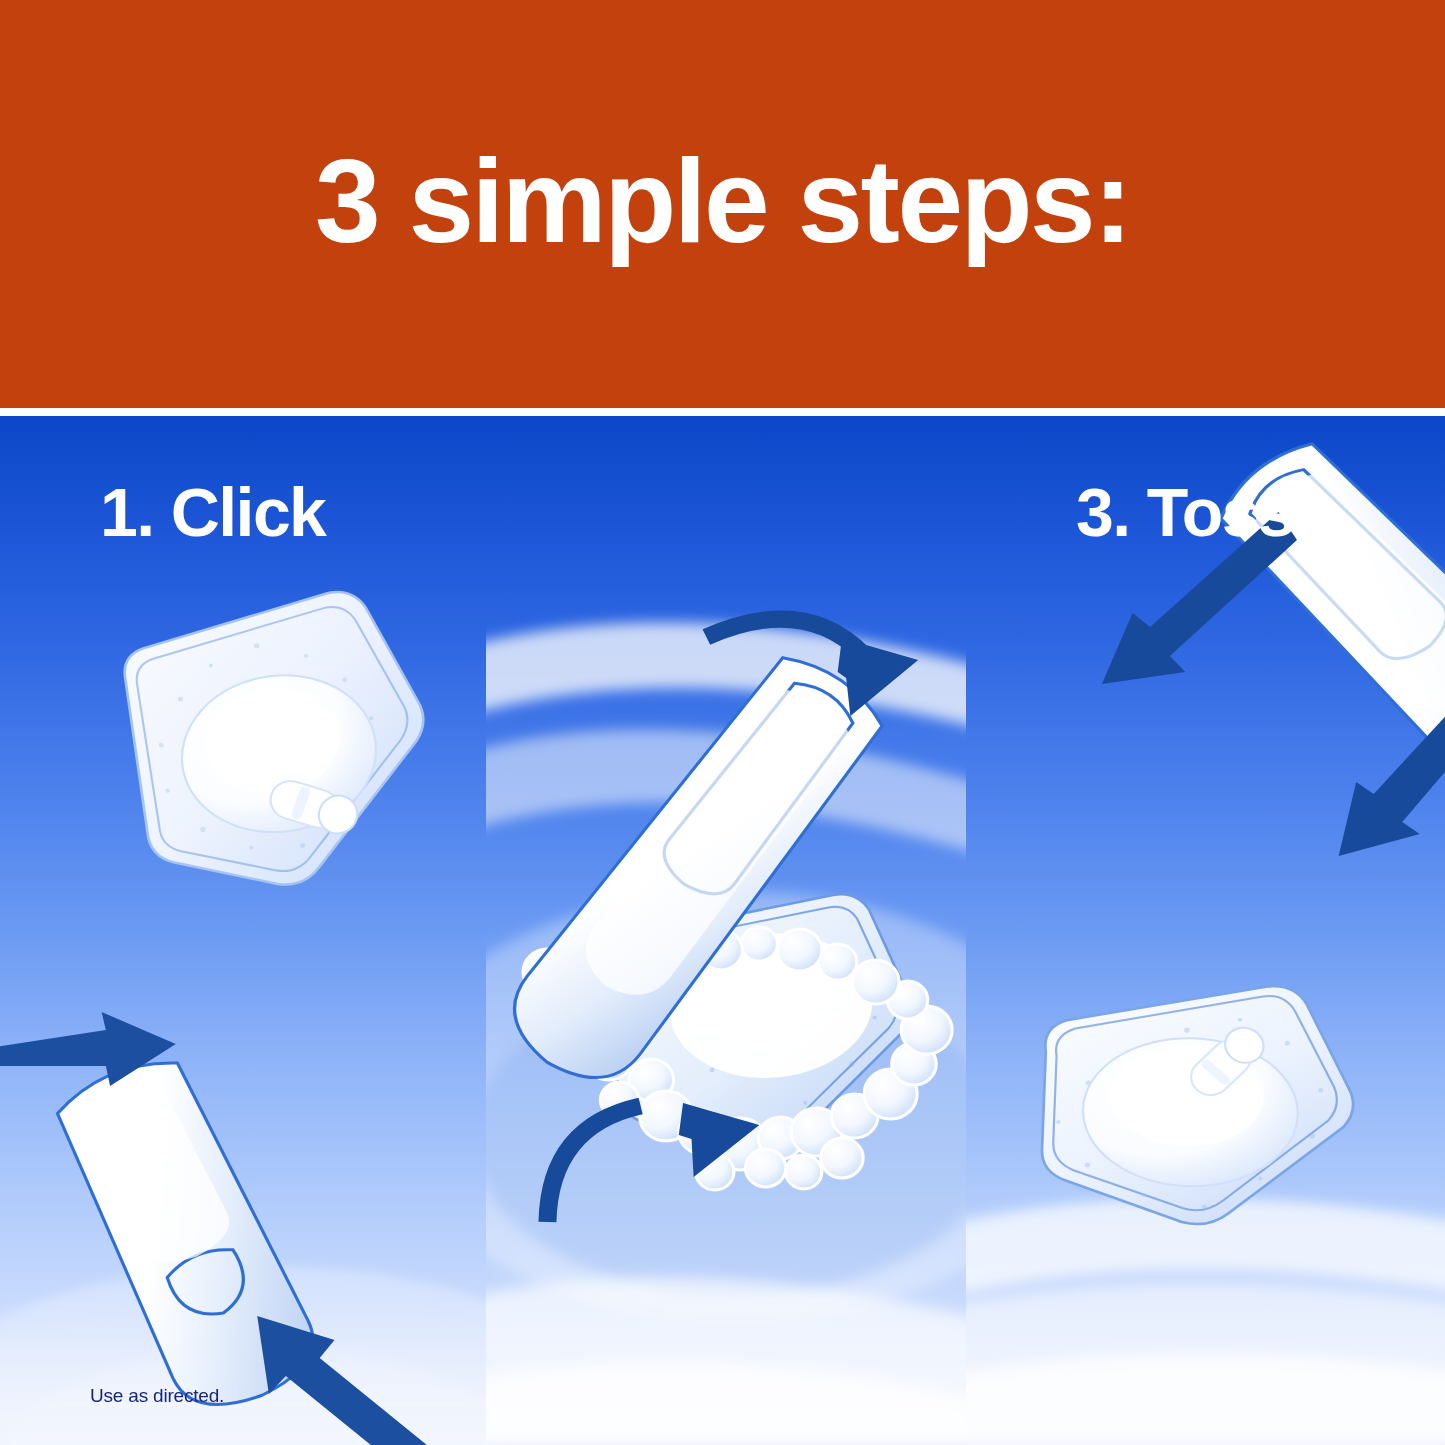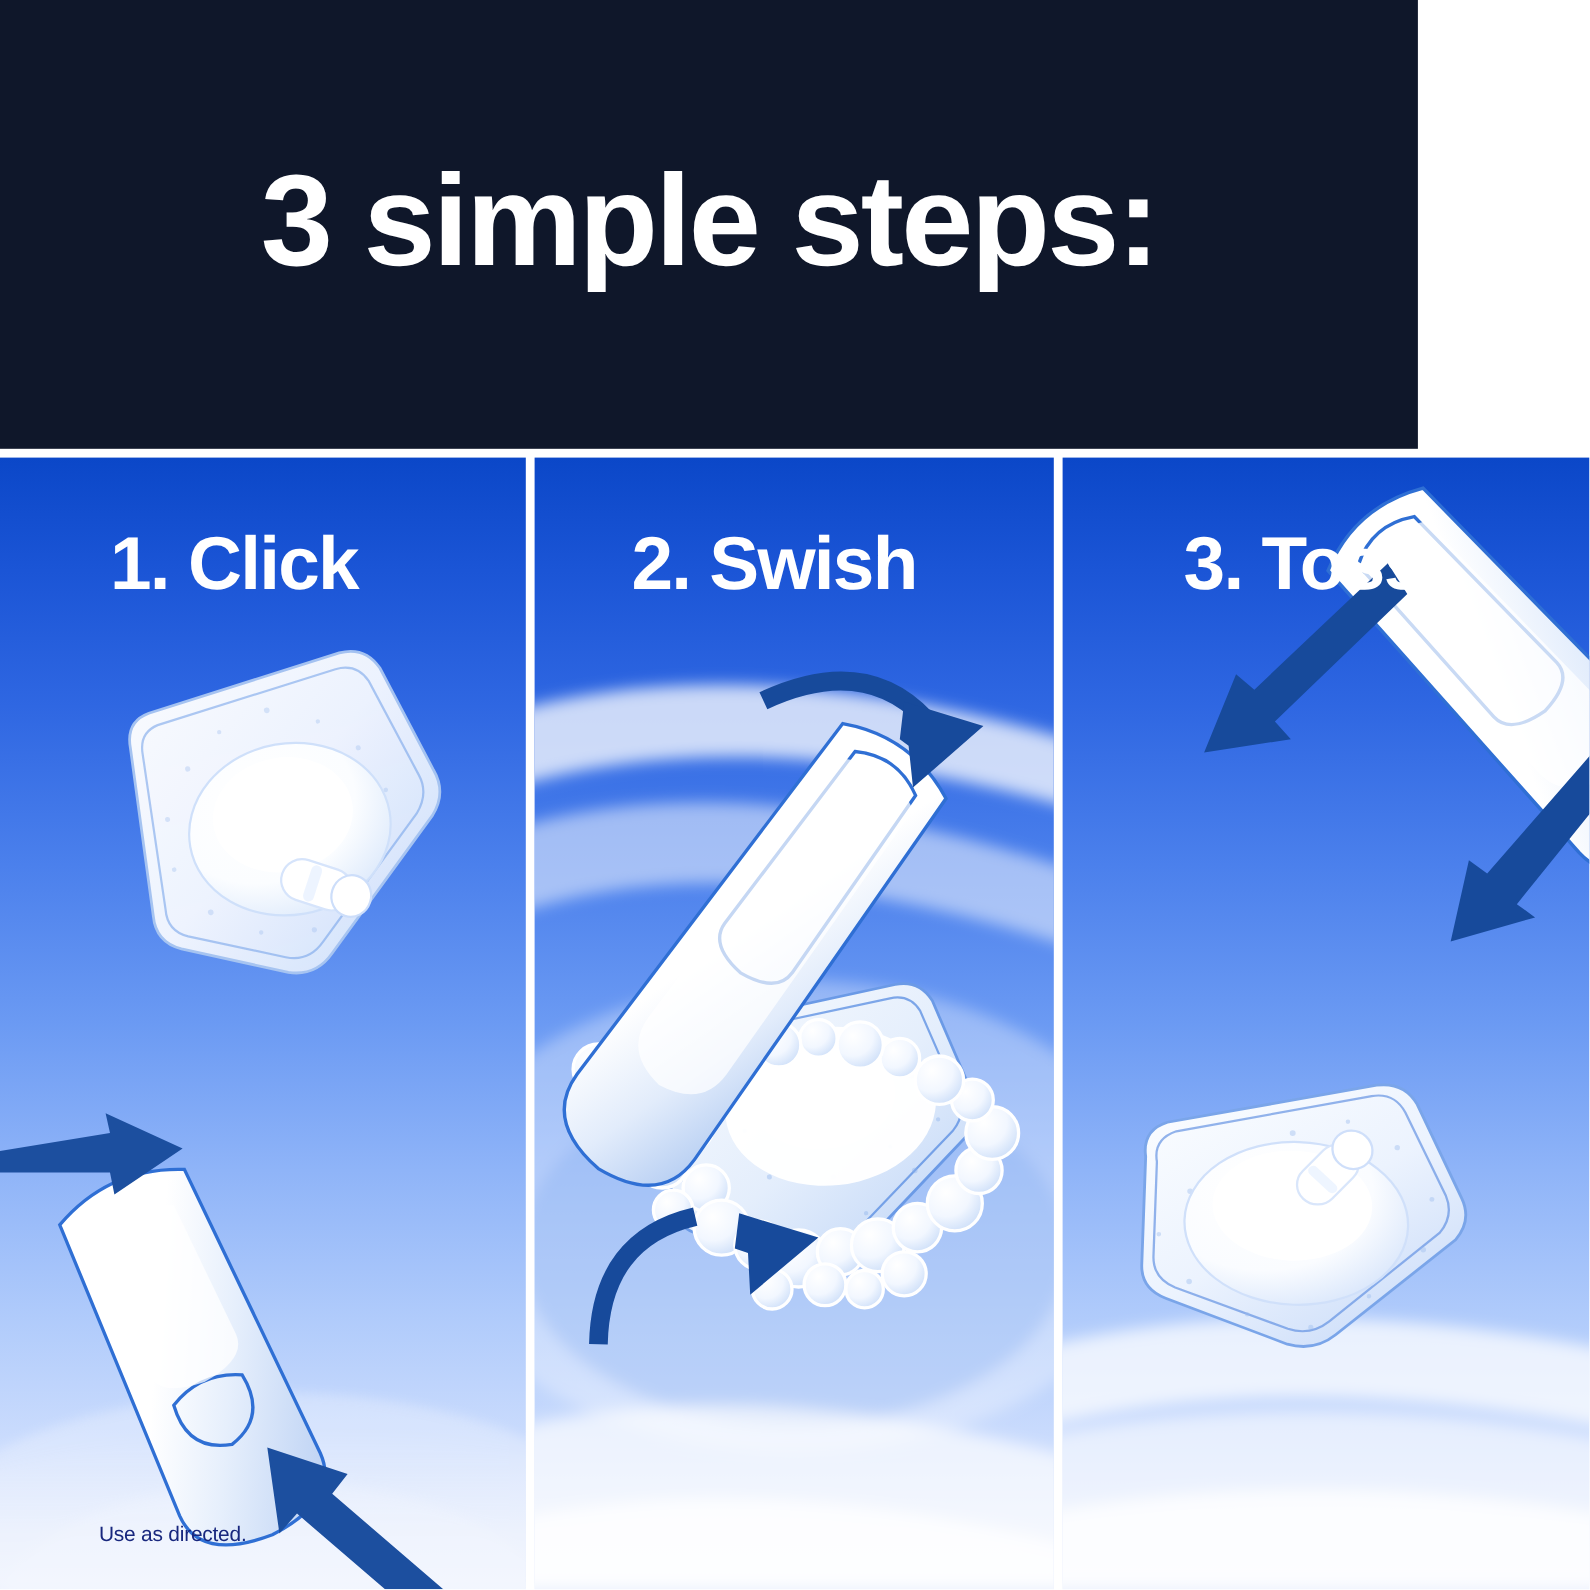--- a/index.html
+++ b/index.html
@@ -16,23 +16,23 @@
     height: 1445px;
     overflow: hidden;
     background: #ffffff;
   }
 
   
   .header {
     position: absolute;
     left: 0;
     top: 0;
-    width: 1289px;
+    width: 1445px;
     height: 408px;
-    background: #0f172a;
+    background: #c2410c;
     display: flex;
     align-items: center;
     justify-content: center;
   }
   .header-title {
     color: #ffffff;
     font-family: "Liberation Sans", sans-serif;
     font-size: 118px;
     font-weight: bold;
     letter-spacing: -2.5px;
@@ -59,20 +59,21 @@
         #0b47c8 0%,
         #1b55d6 10%,
         #2f67e2 22%,
         #4b80ec 36%,
         #6b9af3 50%,
         #8fb4f8 63%,
         #b0cbfb 76%,
         #cbdcfd 87%,
         #dfe8fc 95%,
         #e6edfd 100%);
+    padding-left: 28px;
   }
   .panel-1 { left: 0px;    width: 478px; }
   .panel-2 { left: 486px;  width: 472px; }
   .panel-3 { left: 966px;  width: 497px; }
 
   .panel-label {
     position: absolute;
     top: 62px;
     color: #ffffff;
     font-family: "Liberation Sans", sans-serif;
@@ -320,21 +321,20 @@
           <path d="M 208 221 Q 300 178 356 238"></path>
         </g>
         <polygon points="336,222 408,244 344,300 340,262 332,256" fill="#174a9b"></polygon>
 
         <g fill="none" stroke="#174a9b" stroke-width="17" stroke-linecap="butt">
           <path d="M 58 1096 Q 60 1000 146 980" transform="translate(0,-290)"></path>
         </g>
         <polygon points="186,678 258,700 196,752 194,714 182,710" fill="#174a9b" transform="translate(0,9)"></polygon>
       </svg>
 
-      <div class="panel-label">2. Swish</div>
     </div>
 
     <div class="panel panel-3">
       <svg class="art" viewBox="0 0 479 1029" preserveAspectRatio="none">
         <defs>
           <linearGradient id="p3brush" x1="0.1" y1="0" x2="0.9" y2="1">
             <stop offset="0" stop-color="#ffffff"></stop>
             <stop offset="0.42" stop-color="#ffffff"></stop>
             <stop offset="0.75" stop-color="#e3edfc"></stop>
             <stop offset="1" stop-color="#b6cef3"></stop>

